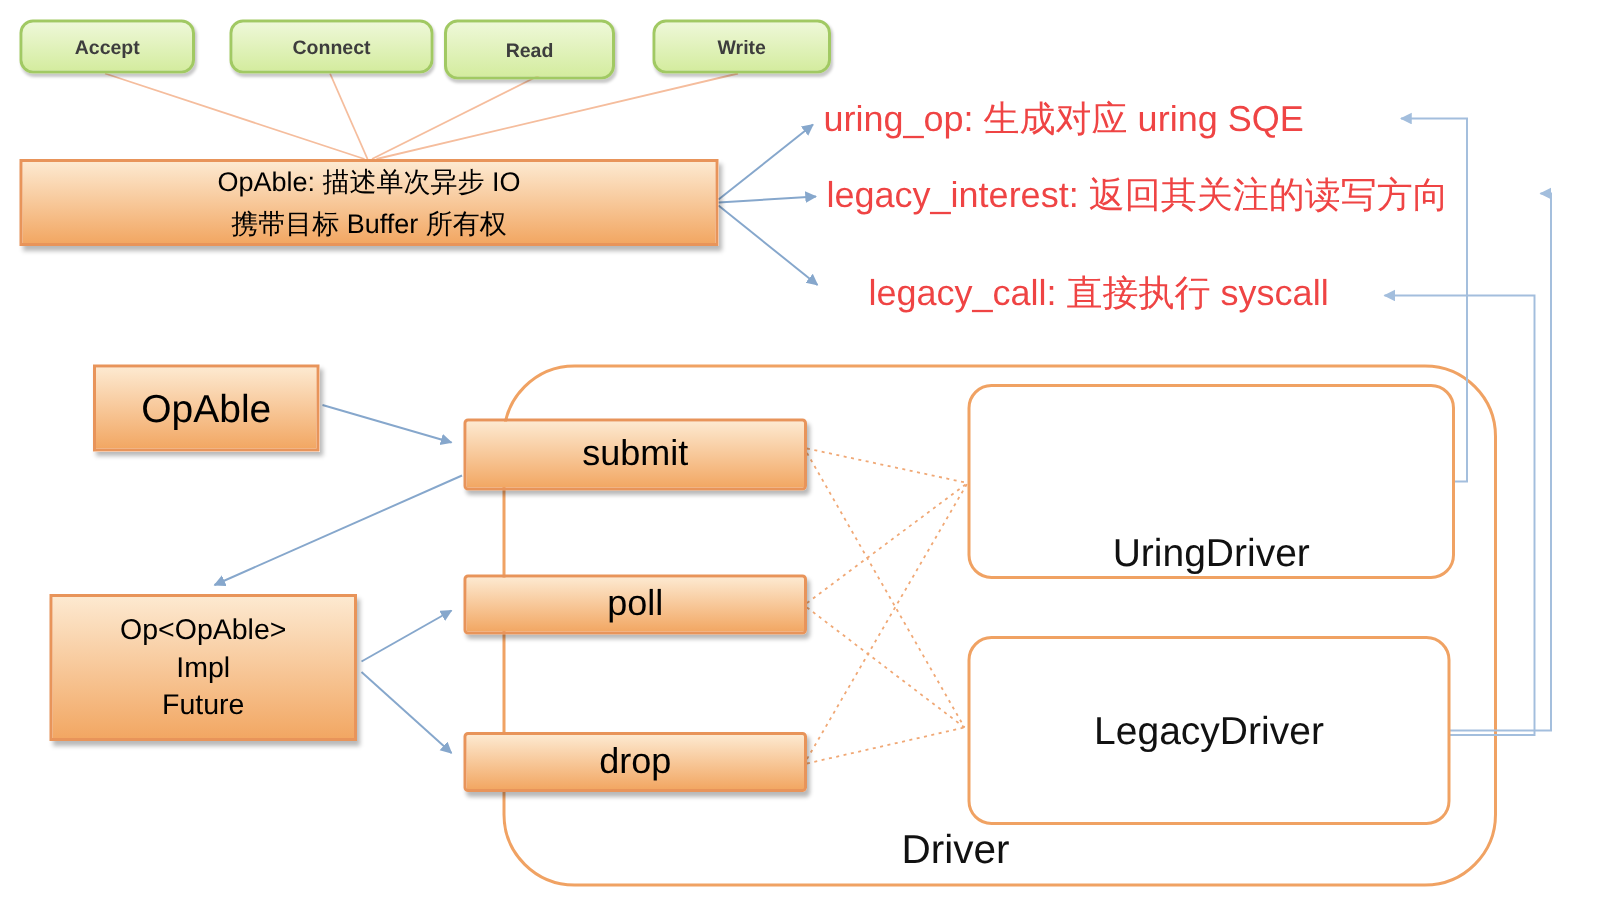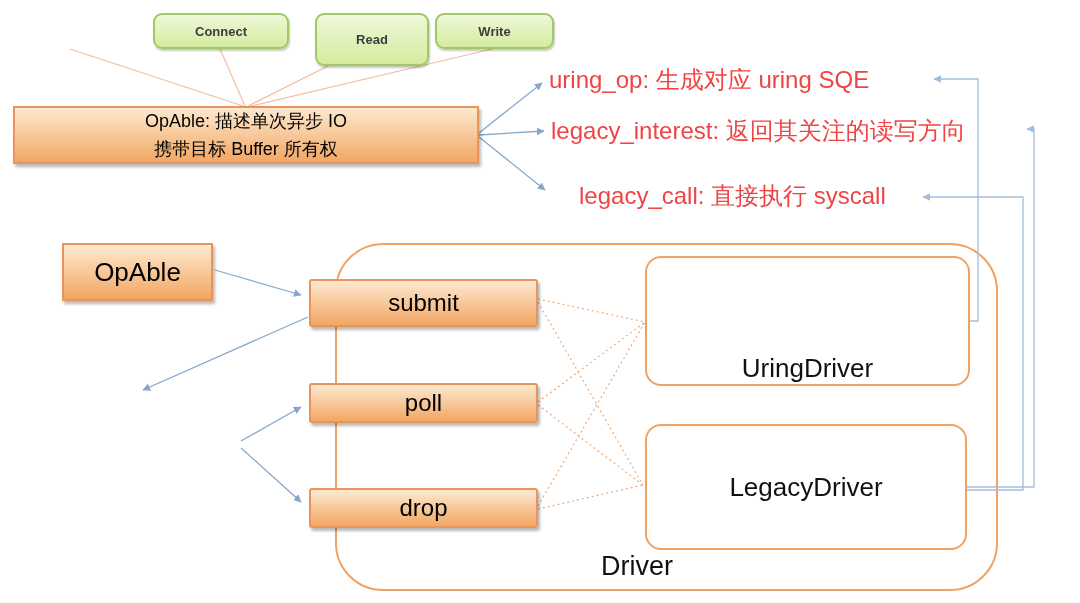--- a/index.html
+++ b/index.html
@@ -97,43 +97,51 @@
       <line x1="538" y1="509" x2="643" y2="485"></line>
     </g>
 
     <g stroke="#a3bedd" stroke-width="1.3" fill="none" marker-end="url(#mret)">
       <path d="M970,321 L978,321 L978,79 L934,79"></path>
       <path d="M966,487 L1034,487 L1034,129 L1027,129"></path>
       <path d="M966,490 L1023,490 L1023,197 L923,197"></path>
     </g>
   </svg>
 
+  <div class="gbox" style="left:13px;top:13px;width:117px;height:36px;">
+    <span>Accept</span>
+  </div>
   <div class="gbox" style="left:153px;top:13px;width:136px;height:36px;">
     <span>Connect</span>
   </div>
-  <div class="gbox" style="left:315px;top:13px;width:114px;height:53px;">
+  <div class="gbox" style="left:296px;top:13px;width:114px;height:40px;">
     <span>Read</span>
   </div>
   <div class="gbox" style="left:435px;top:13px;width:119px;height:36px;">
     <span>Write</span>
   </div>
 
   <div class="obox desc" style="left:13px;top:106px;width:466px;height:58px;">
     <span>OpAble: 描述单次异步 IO</span>
     <span>携带目标 Buffer 所有权</span>
   </div>
 
   <div class="ann" style="left:549px;top:65px;">uring_op: 生成对应 uring SQE</div>
   <div class="ann" style="left:551px;top:116px;">legacy_interest: 返回其关注的读写方向</div>
   <div class="ann" style="left:551px;top:181px;margin-left:28px;">legacy_call: 直接执行 syscall</div>
 
   <div class="obox single" style="left:62px;top:243px;width:151px;height:58px;">
     <span>OpAble</span>
   </div>
 
+  <div class="obox impl" style="left:33px;top:396px;width:205px;height:98px;">
+    <span>Op&lt;OpAble&gt;</span>
+    <span>Impl</span>
+    <span>Future</span>
+  </div>
 
   <div class="obox method" style="left:309px;top:279px;width:229px;height:48px;">
     <span>submit</span>
   </div>
   <div class="obox method" style="left:309px;top:383px;width:229px;height:40px;">
     <span>poll</span>
   </div>
   <div class="obox method" style="left:309px;top:488px;width:229px;height:40px;">
     <span>drop</span>
   </div>

